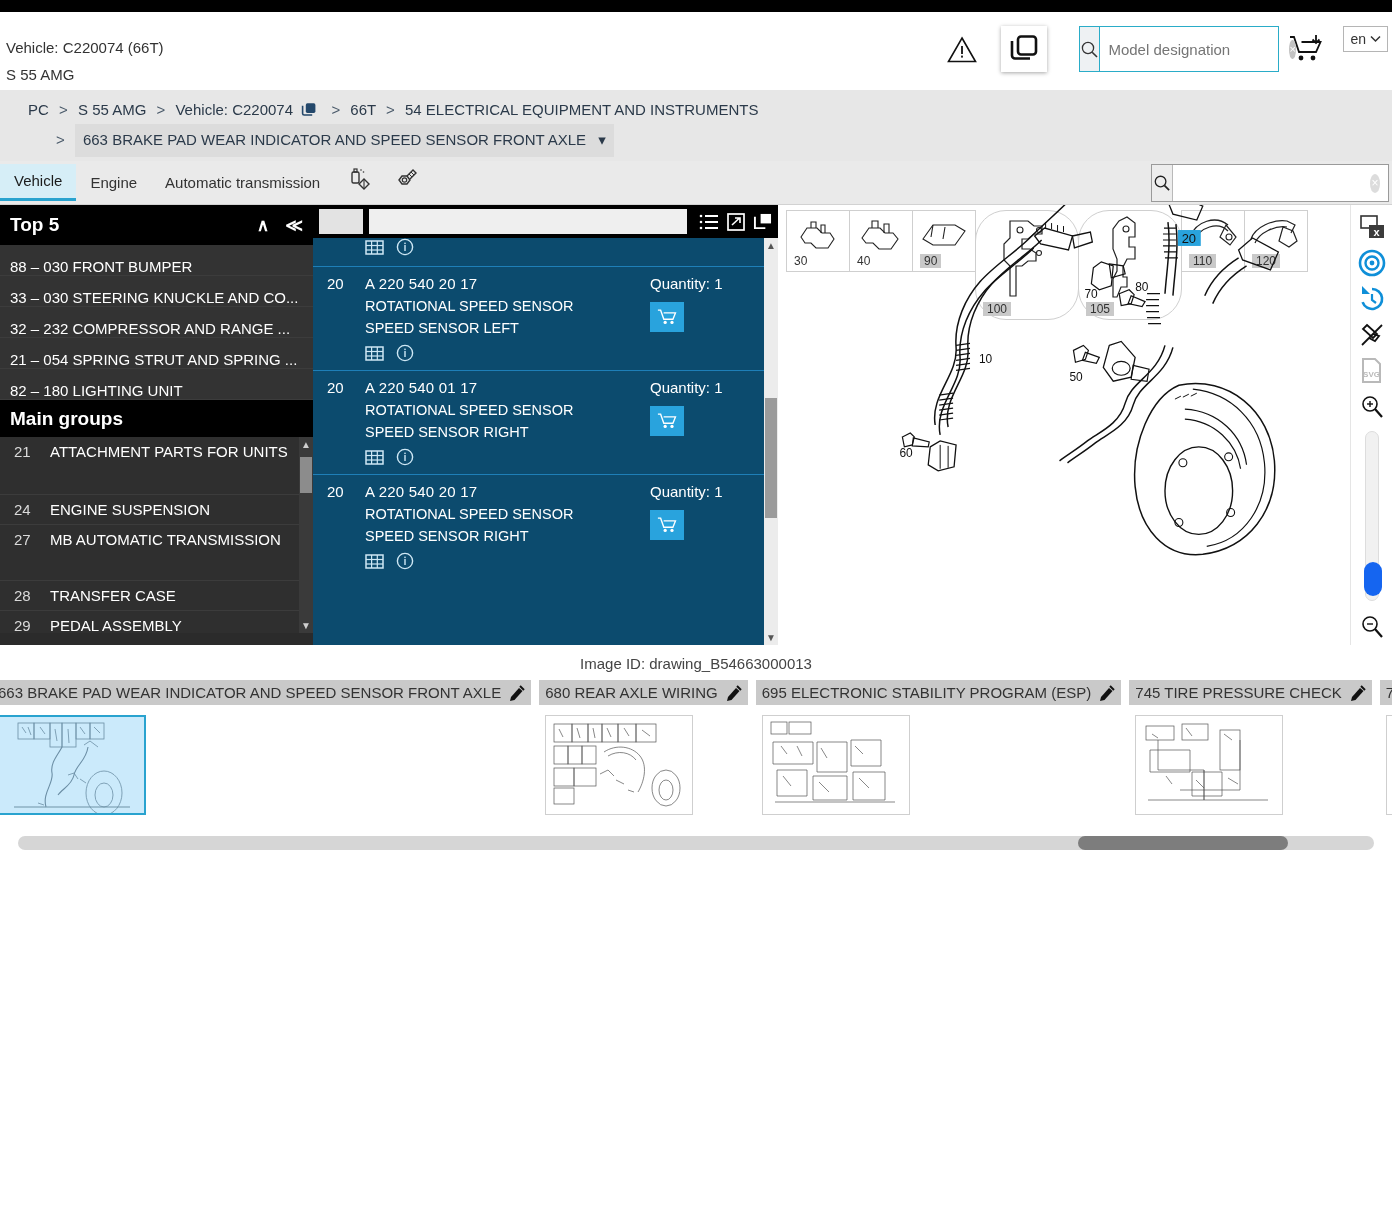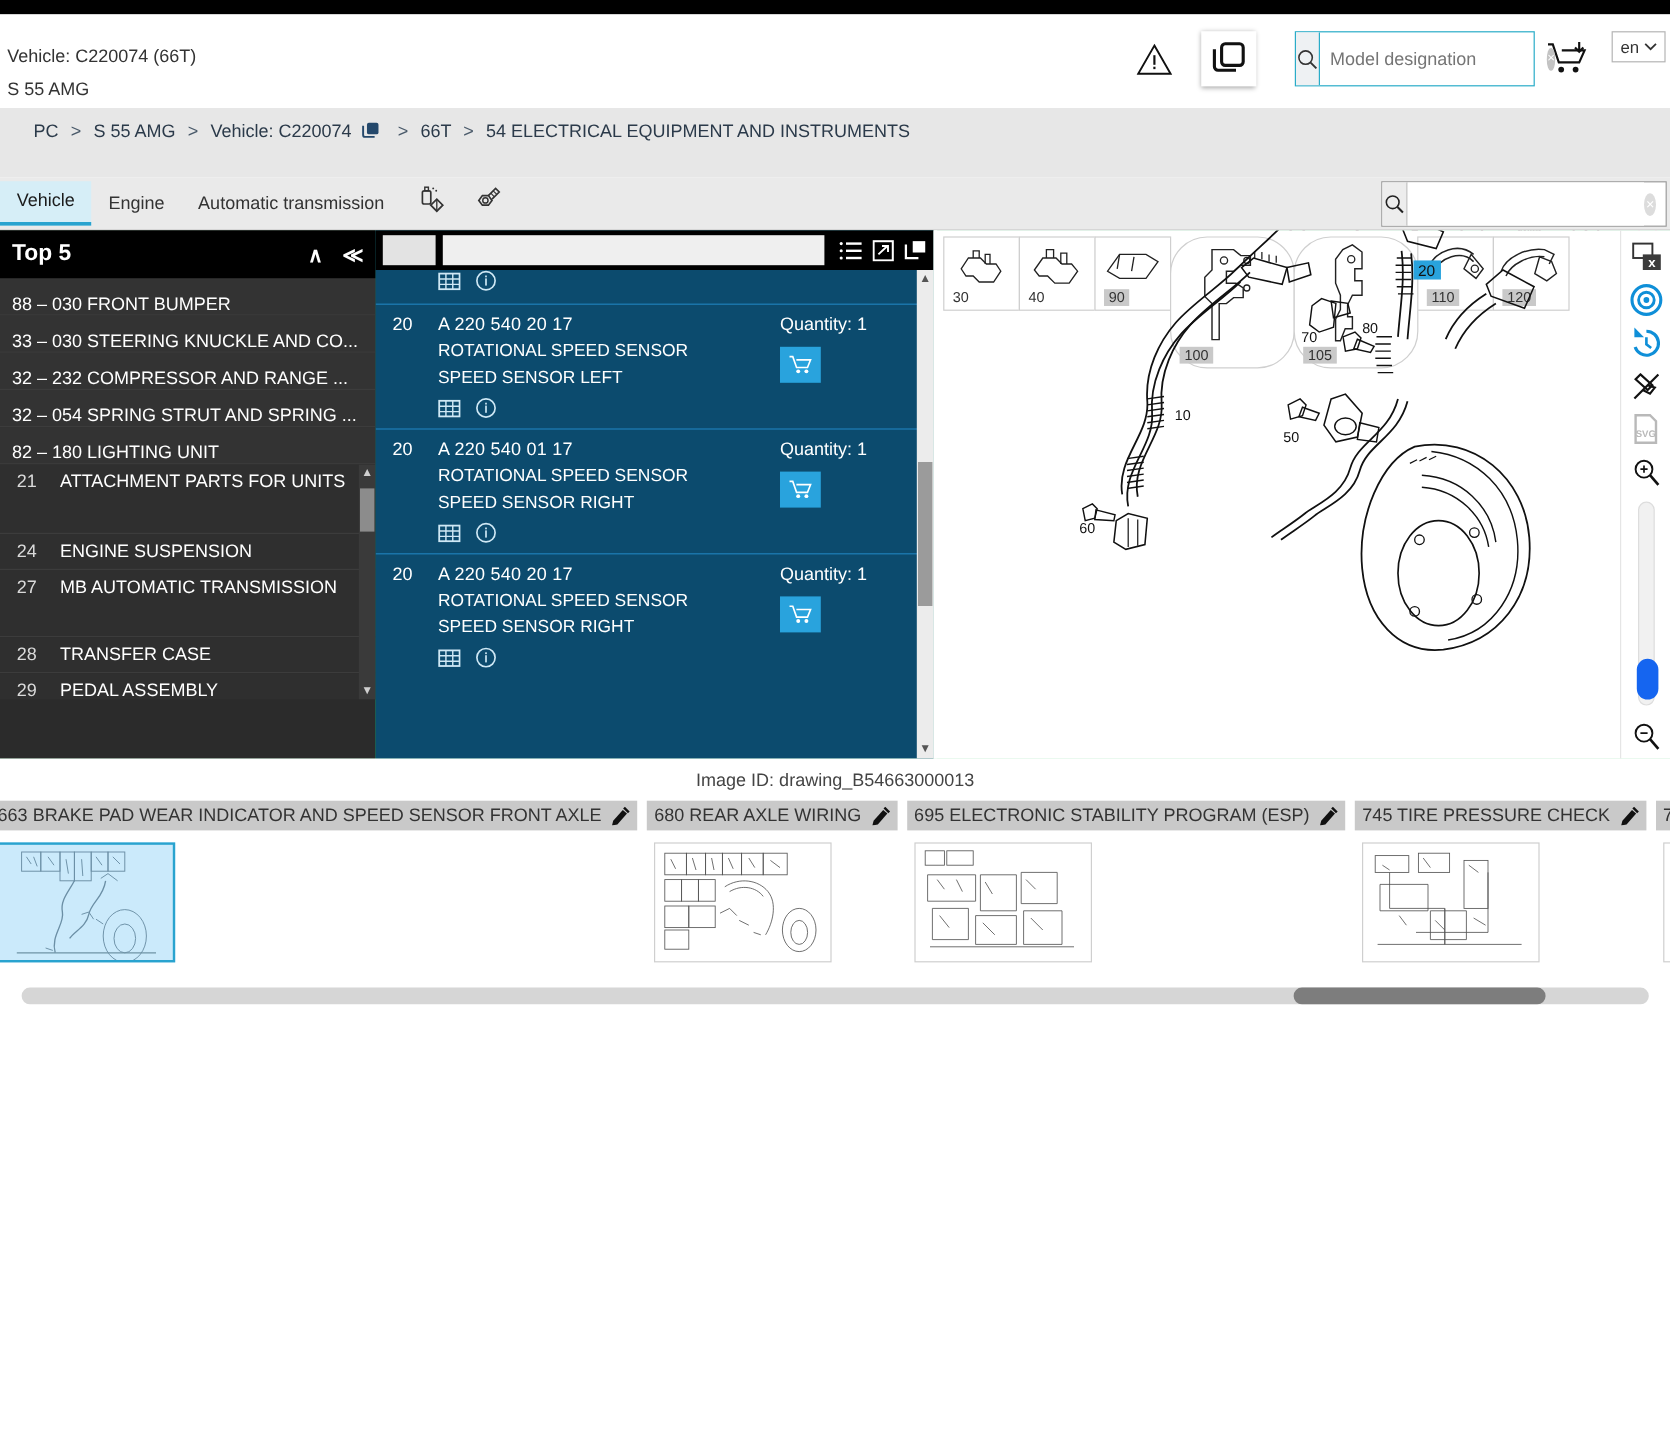--- a/index.html
+++ b/index.html
@@ -202,20 +202,27 @@
     <span style="display:inline-block;vertical-align:-3px;margin:0 4px;">
       <svg width="16" height="16" viewBox="0 0 30 30">
           <rect x="9" y="2.5" width="18" height="18" rx="3" fill="#24486b"></rect>
           <path d="M21 24.5 H6 a3 3 0 0 1 -3 -3 V7" fill="none" stroke="#24486b" stroke-width="3"></path>
         </svg>
     </span>
     <span class="sep">&gt;</span>
     <span>66T</span>
     <span class="sep">&gt;</span>
     <span>54 ELECTRICAL EQUIPMENT AND INSTRUMENTS</span>
+    <div class="crumb-row2">
+      <span class="sep">&gt;</span>
+      <span class="crumb-active">
+        <span>663 BRAKE PAD WEAR INDICATOR AND SPEED SENSOR FRONT AXLE</span>
+        <span style="margin-left:8px;">▾</span>
+      </span>
+    </div>
   </div>
 
   <div class="crumb-icons">
     <div>
       <svg width="26" height="26" viewBox="0 0 26 26">
           <circle cx="11" cy="10" r="7" fill="none" stroke="#111" stroke-width="1.7"></circle>
           <line x1="16" y1="15" x2="23" y2="23" stroke="#111" stroke-width="2.4"></line>
           <line x1="8" y1="10" x2="14" y2="10" stroke="#111" stroke-width="1.5"></line>
           <line x1="11" y1="7" x2="11" y2="13" stroke="#111" stroke-width="1.5"></line>
         </svg>
@@ -310,24 +317,25 @@
       <span>Top 5</span>
       <span class="ctl">
         <span>∧</span>
         <span>≪</span>
       </span>
     </div>
     <div class="side-list">
       <div class="it">88 – 030 FRONT BUMPER</div>
       <div class="it">33 – 030 STEERING KNUCKLE AND CO...</div>
       <div class="it">32 – 232 COMPRESSOR AND RANGE ...</div>
-      <div class="it">32 – 054 SPRING STRUT AND SPRING ...</div>
+      <div class="it">21 – 054 SPRING STRUT AND SPRING ...</div>
       <div class="it">82 – 180 LIGHTING UNIT</div>
     </div>
 
+    <div class="mg-hdr">Main groups</div>
     <div class="mg-list">
       <div class="mg-it" style="min-height:58px;">
         <span class="num">21</span>
         <span>ATTACHMENT PARTS FOR UNITS</span>
       </div>
       <div class="mg-it">
         <span class="num">24</span>
         <span>ENGINE SUSPENSION</span>
       </div>
       <div class="mg-it" style="min-height:56px;">

